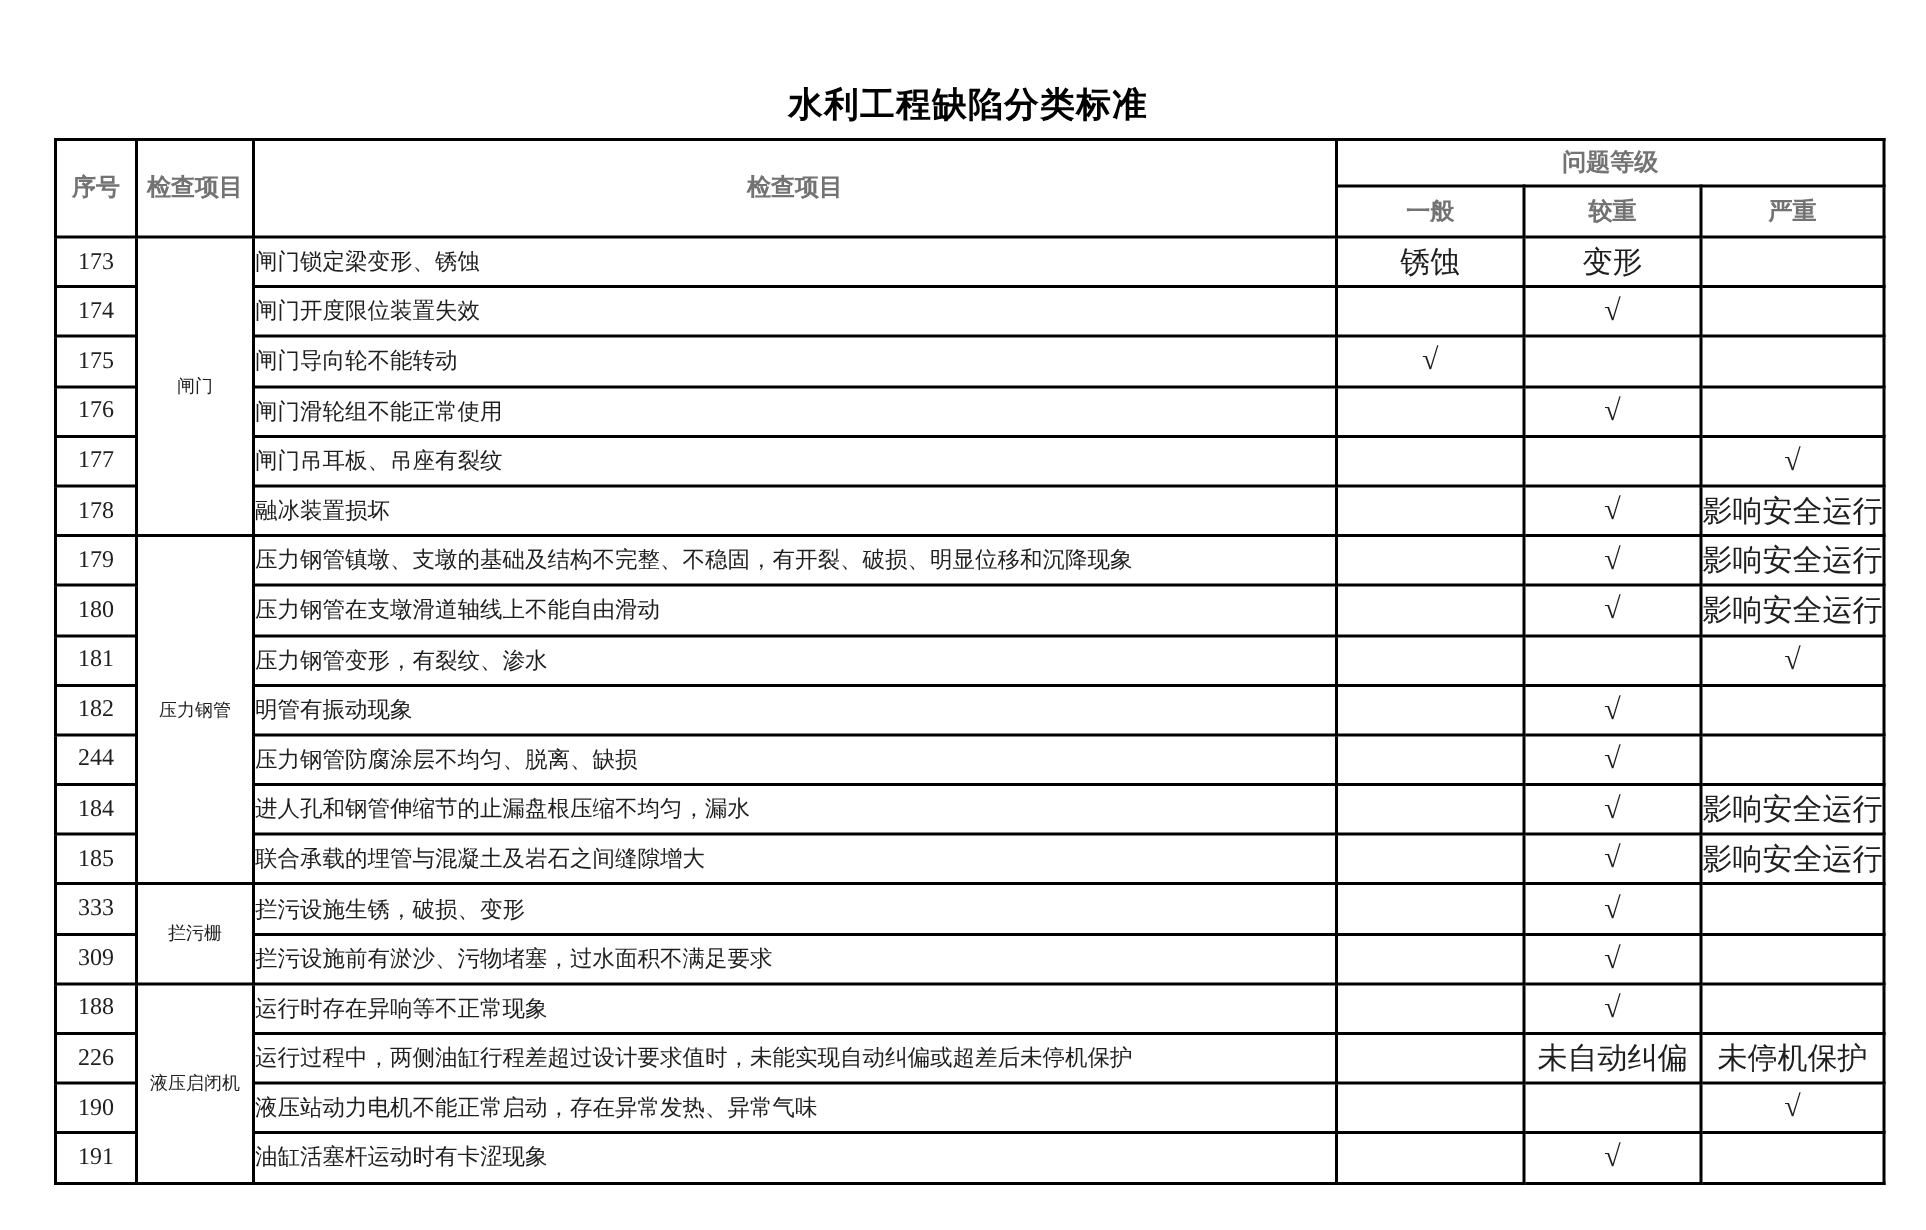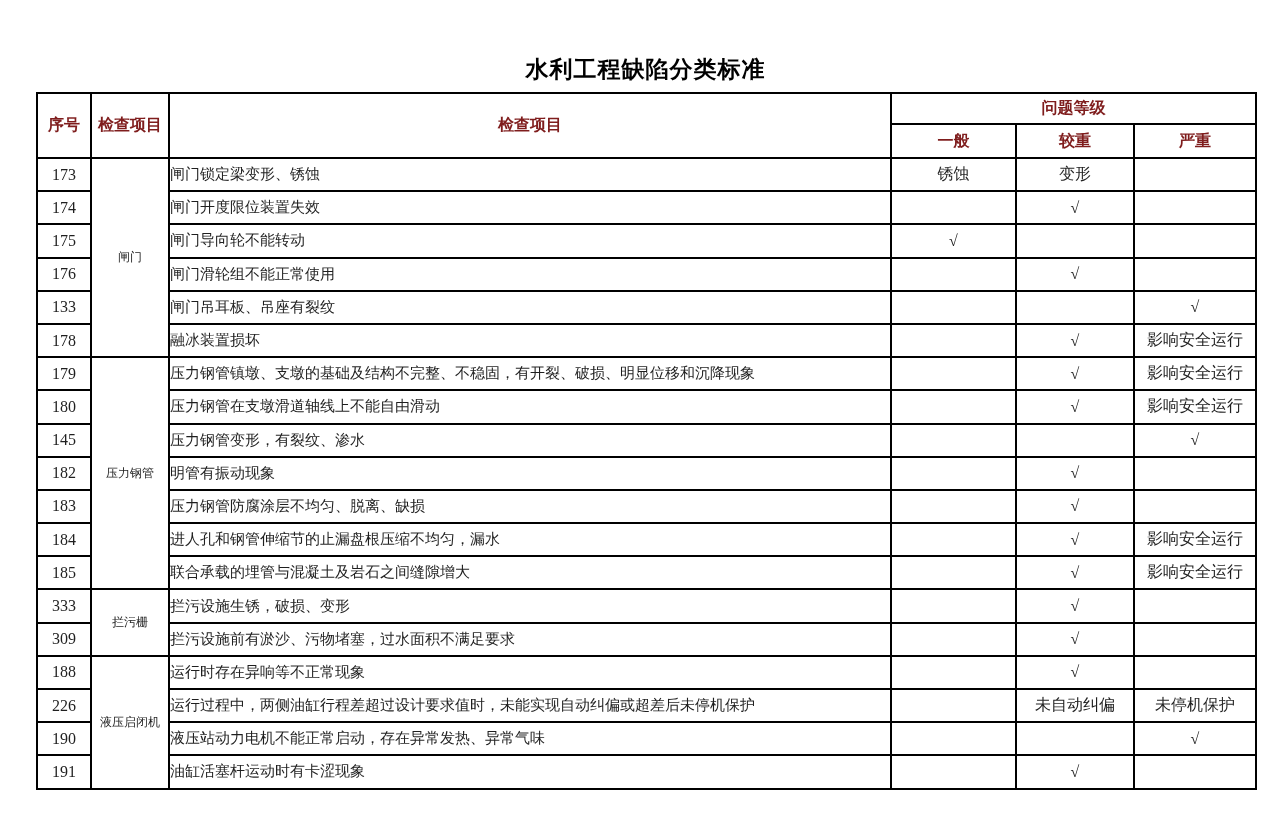--- a/index.html
+++ b/index.html
@@ -46,21 +46,21 @@
     border: 2px solid #000000;
     padding: 0;
     overflow: hidden;
     white-space: nowrap;
     background: #ffffff;
   }
   table.defect thead th {
     font-weight: 700;
     font-size: 16px;
     text-align: center;
-    color: #7f1d1d;
+    color: #737373;
   }
   tr.head-top { height: 31px; }
   tr.head-sub { height: 34px; }
   table.defect tbody tr { height: 33.2px; padding-left: 24px; }
   td.c-seq {
     text-align: center;
     font-size: 16px;
     color: #1f1f1f;
   }
   td.c-cat {
@@ -70,21 +70,21 @@
     white-space: normal;
   }
   td.c-desc {
     text-align: left;
     font-size: 15px;
     padding-left: 4px;
     color: #1f1f1f;
   }
   td.c-level {
     text-align: center;
-    font-size: 16px;
+    font-size: 20px;
     color: #1f1f1f;
   }
 </style>
 </head>
 <body>
 
 <div class="page">
 
   <div class="doc-title">水利工程缺陷分类标准</div>
 
@@ -135,21 +135,21 @@
             <td class="c-level"></td>
           </tr>
           <tr>
             <td class="c-seq">176</td>
             <td class="c-desc">闸门滑轮组不能正常使用</td>
             <td class="c-level"></td>
             <td class="c-level">√</td>
             <td class="c-level"></td>
           </tr>
           <tr>
-            <td class="c-seq">133</td>
+            <td class="c-seq">177</td>
             <td class="c-desc">闸门吊耳板、吊座有裂纹</td>
             <td class="c-level"></td>
             <td class="c-level"></td>
             <td class="c-level">√</td>
           </tr>
           <tr>
             <td class="c-seq">178</td>
             <td class="c-desc">融冰装置损坏</td>
             <td class="c-level"></td>
             <td class="c-level">√</td>
@@ -164,35 +164,35 @@
             <td class="c-level">影响安全运行</td>
           </tr>
           <tr>
             <td class="c-seq">180</td>
             <td class="c-desc">压力钢管在支墩滑道轴线上不能自由滑动</td>
             <td class="c-level"></td>
             <td class="c-level">√</td>
             <td class="c-level">影响安全运行</td>
           </tr>
           <tr>
-            <td class="c-seq">145</td>
+            <td class="c-seq">181</td>
             <td class="c-desc">压力钢管变形，有裂纹、渗水</td>
             <td class="c-level"></td>
             <td class="c-level"></td>
             <td class="c-level">√</td>
           </tr>
           <tr>
             <td class="c-seq">182</td>
             <td class="c-desc">明管有振动现象</td>
             <td class="c-level"></td>
             <td class="c-level">√</td>
             <td class="c-level"></td>
           </tr>
           <tr>
-            <td class="c-seq">183</td>
+            <td class="c-seq">244</td>
             <td class="c-desc">压力钢管防腐涂层不均匀、脱离、缺损</td>
             <td class="c-level"></td>
             <td class="c-level">√</td>
             <td class="c-level"></td>
           </tr>
           <tr>
             <td class="c-seq">184</td>
             <td class="c-desc">进人孔和钢管伸缩节的止漏盘根压缩不均匀，漏水</td>
             <td class="c-level"></td>
             <td class="c-level">√</td>

